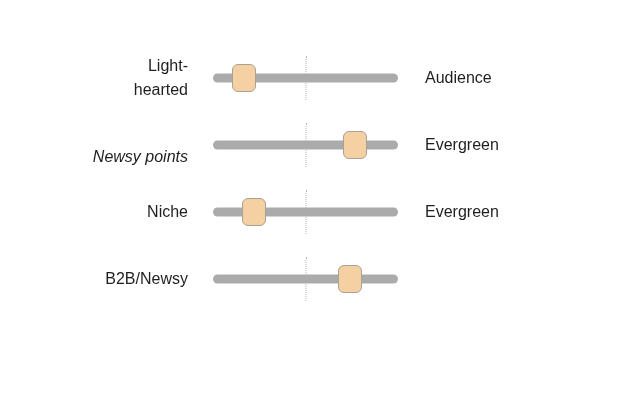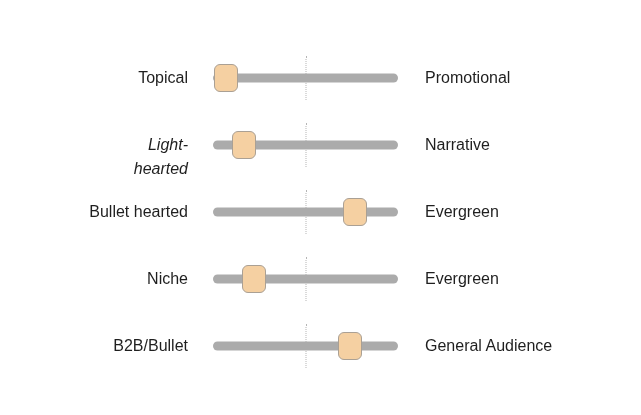--- a/index.html
+++ b/index.html
@@ -83,64 +83,54 @@
     font-size: 16px;
     line-height: 24px;
     white-space: nowrap;
   }
 </style>
 </head>
 <body>
 
 <div class="canvas">
 
-  <div class="row">
-    <div class="label-left">Topical</div>
-    <div class="slider">
-      <div class="center-line"></div>
-      <div class="track"></div>
-      <div class="thumb" style="left: calc(7% - 12px);"></div>
-    </div>
-    <div class="label-right">Promotional</div>
-  </div>
 
   <div class="row">
     <div class="label-left">Light-
 hearted</div>
     <div class="slider">
       <div class="center-line"></div>
       <div class="track"></div>
       <div class="thumb" style="left: calc(16.5% - 12px);"></div>
     </div>
-    <div class="label-right">Narrative</div>
+    <div class="label-right">Audience</div>
   </div>
 
   <div class="row">
-    <div class="label-left">Bullet hearted</div>
+    <div class="label-left">Newsy points</div>
     <div class="slider">
       <div class="center-line"></div>
       <div class="track"></div>
       <div class="thumb" style="left: calc(77% - 12px);"></div>
     </div>
     <div class="label-right">Evergreen</div>
   </div>
 
   <div class="row">
     <div class="label-left">Niche</div>
     <div class="slider">
       <div class="center-line"></div>
       <div class="track"></div>
       <div class="thumb" style="left: calc(22% - 12px);"></div>
     </div>
     <div class="label-right">Evergreen</div>
   </div>
 
   <div class="row">
-    <div class="label-left">B2B/Bullet</div>
+    <div class="label-left">B2B/Newsy</div>
     <div class="slider">
       <div class="center-line"></div>
       <div class="track"></div>
       <div class="thumb" style="left: calc(74% - 12px);"></div>
     </div>
-    <div class="label-right">General Audience</div>
   </div>
 
 </div>
 
 </body></html>

